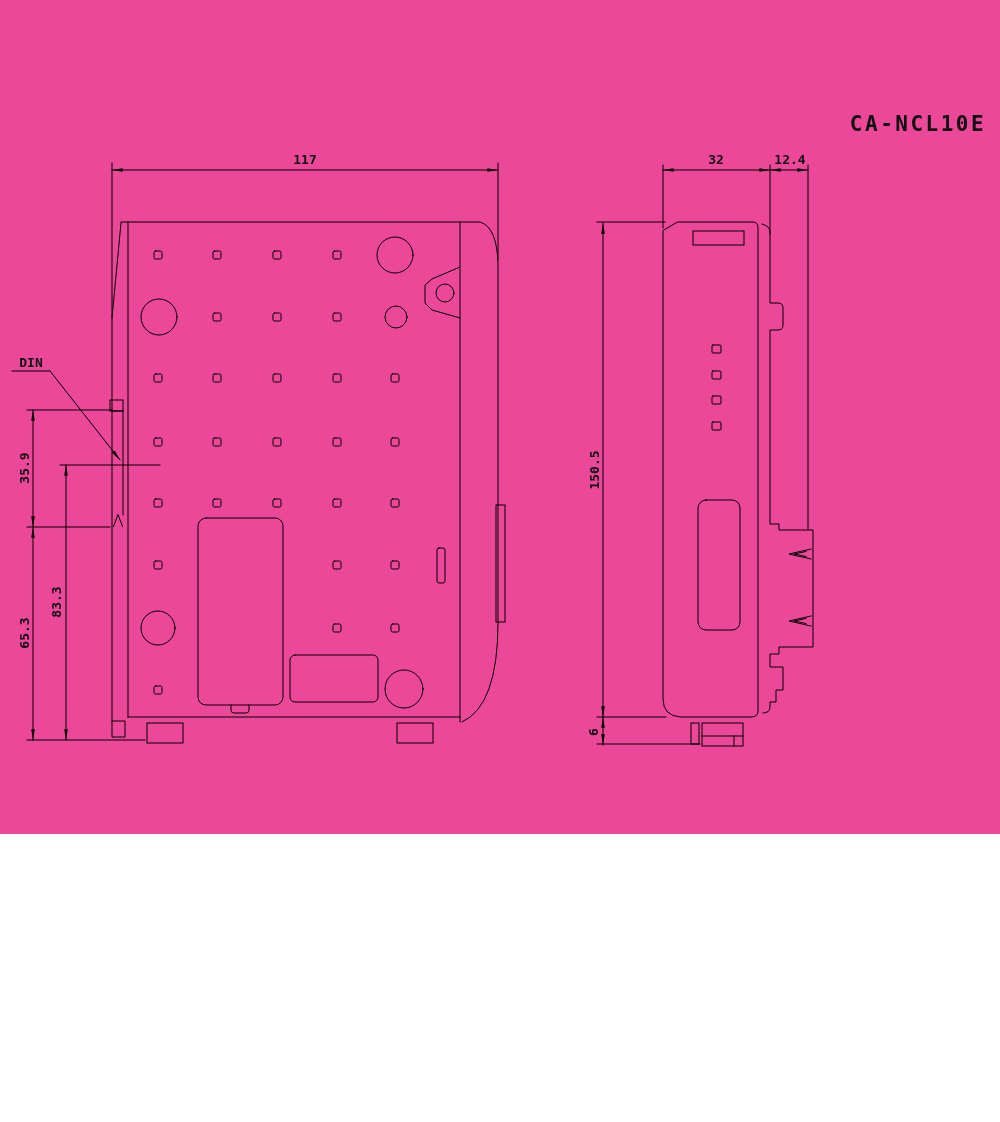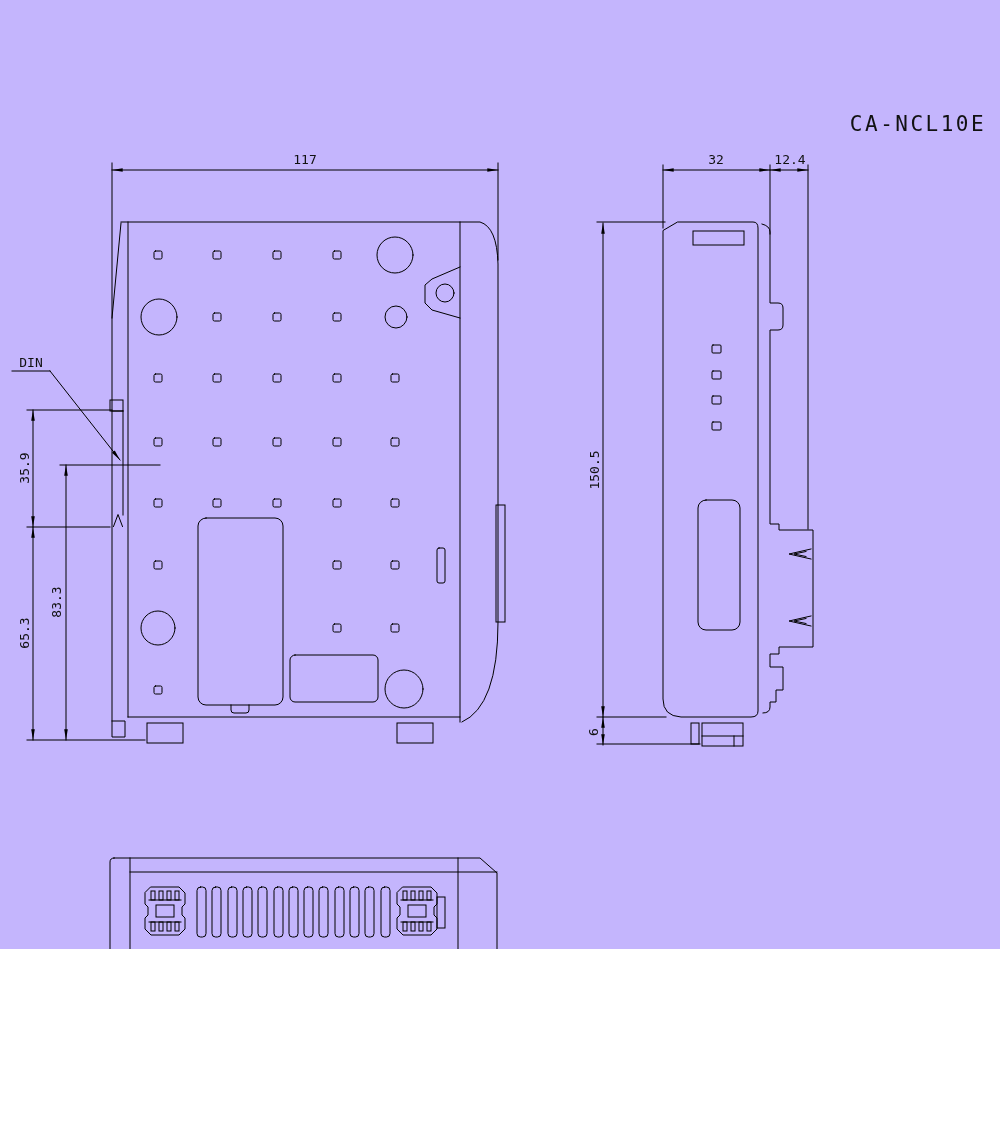--- a/index.html
+++ b/index.html
@@ -1,16 +1,16 @@
 <!DOCTYPE html>
 <html><head>
 <meta charset="utf-8">
 <style>
   html,body{margin:0;padding:0;background:#fff;}
-  .canvas{position:relative;width:1000px;height:949px;background:#c4b5fd;overflow:hidden;}
+  .canvas{position:relative;width:1000px;height:834px;background:#ec4899;overflow:hidden;font-weight:bold;}
   svg{display:block;}
   .ln{fill:none;stroke:#000;stroke-width:1;stroke-linecap:square;stroke-linejoin:miter;}
   .arw{fill:#000;stroke:none;}
   text{font-family:"DejaVu Sans Mono","Liberation Mono",monospace;fill:#111;}
   .dim{font-size:13px;}
   .ttl{font-size:21px;letter-spacing:2.5px;}
 </style>
 </head>
 <body>
 

